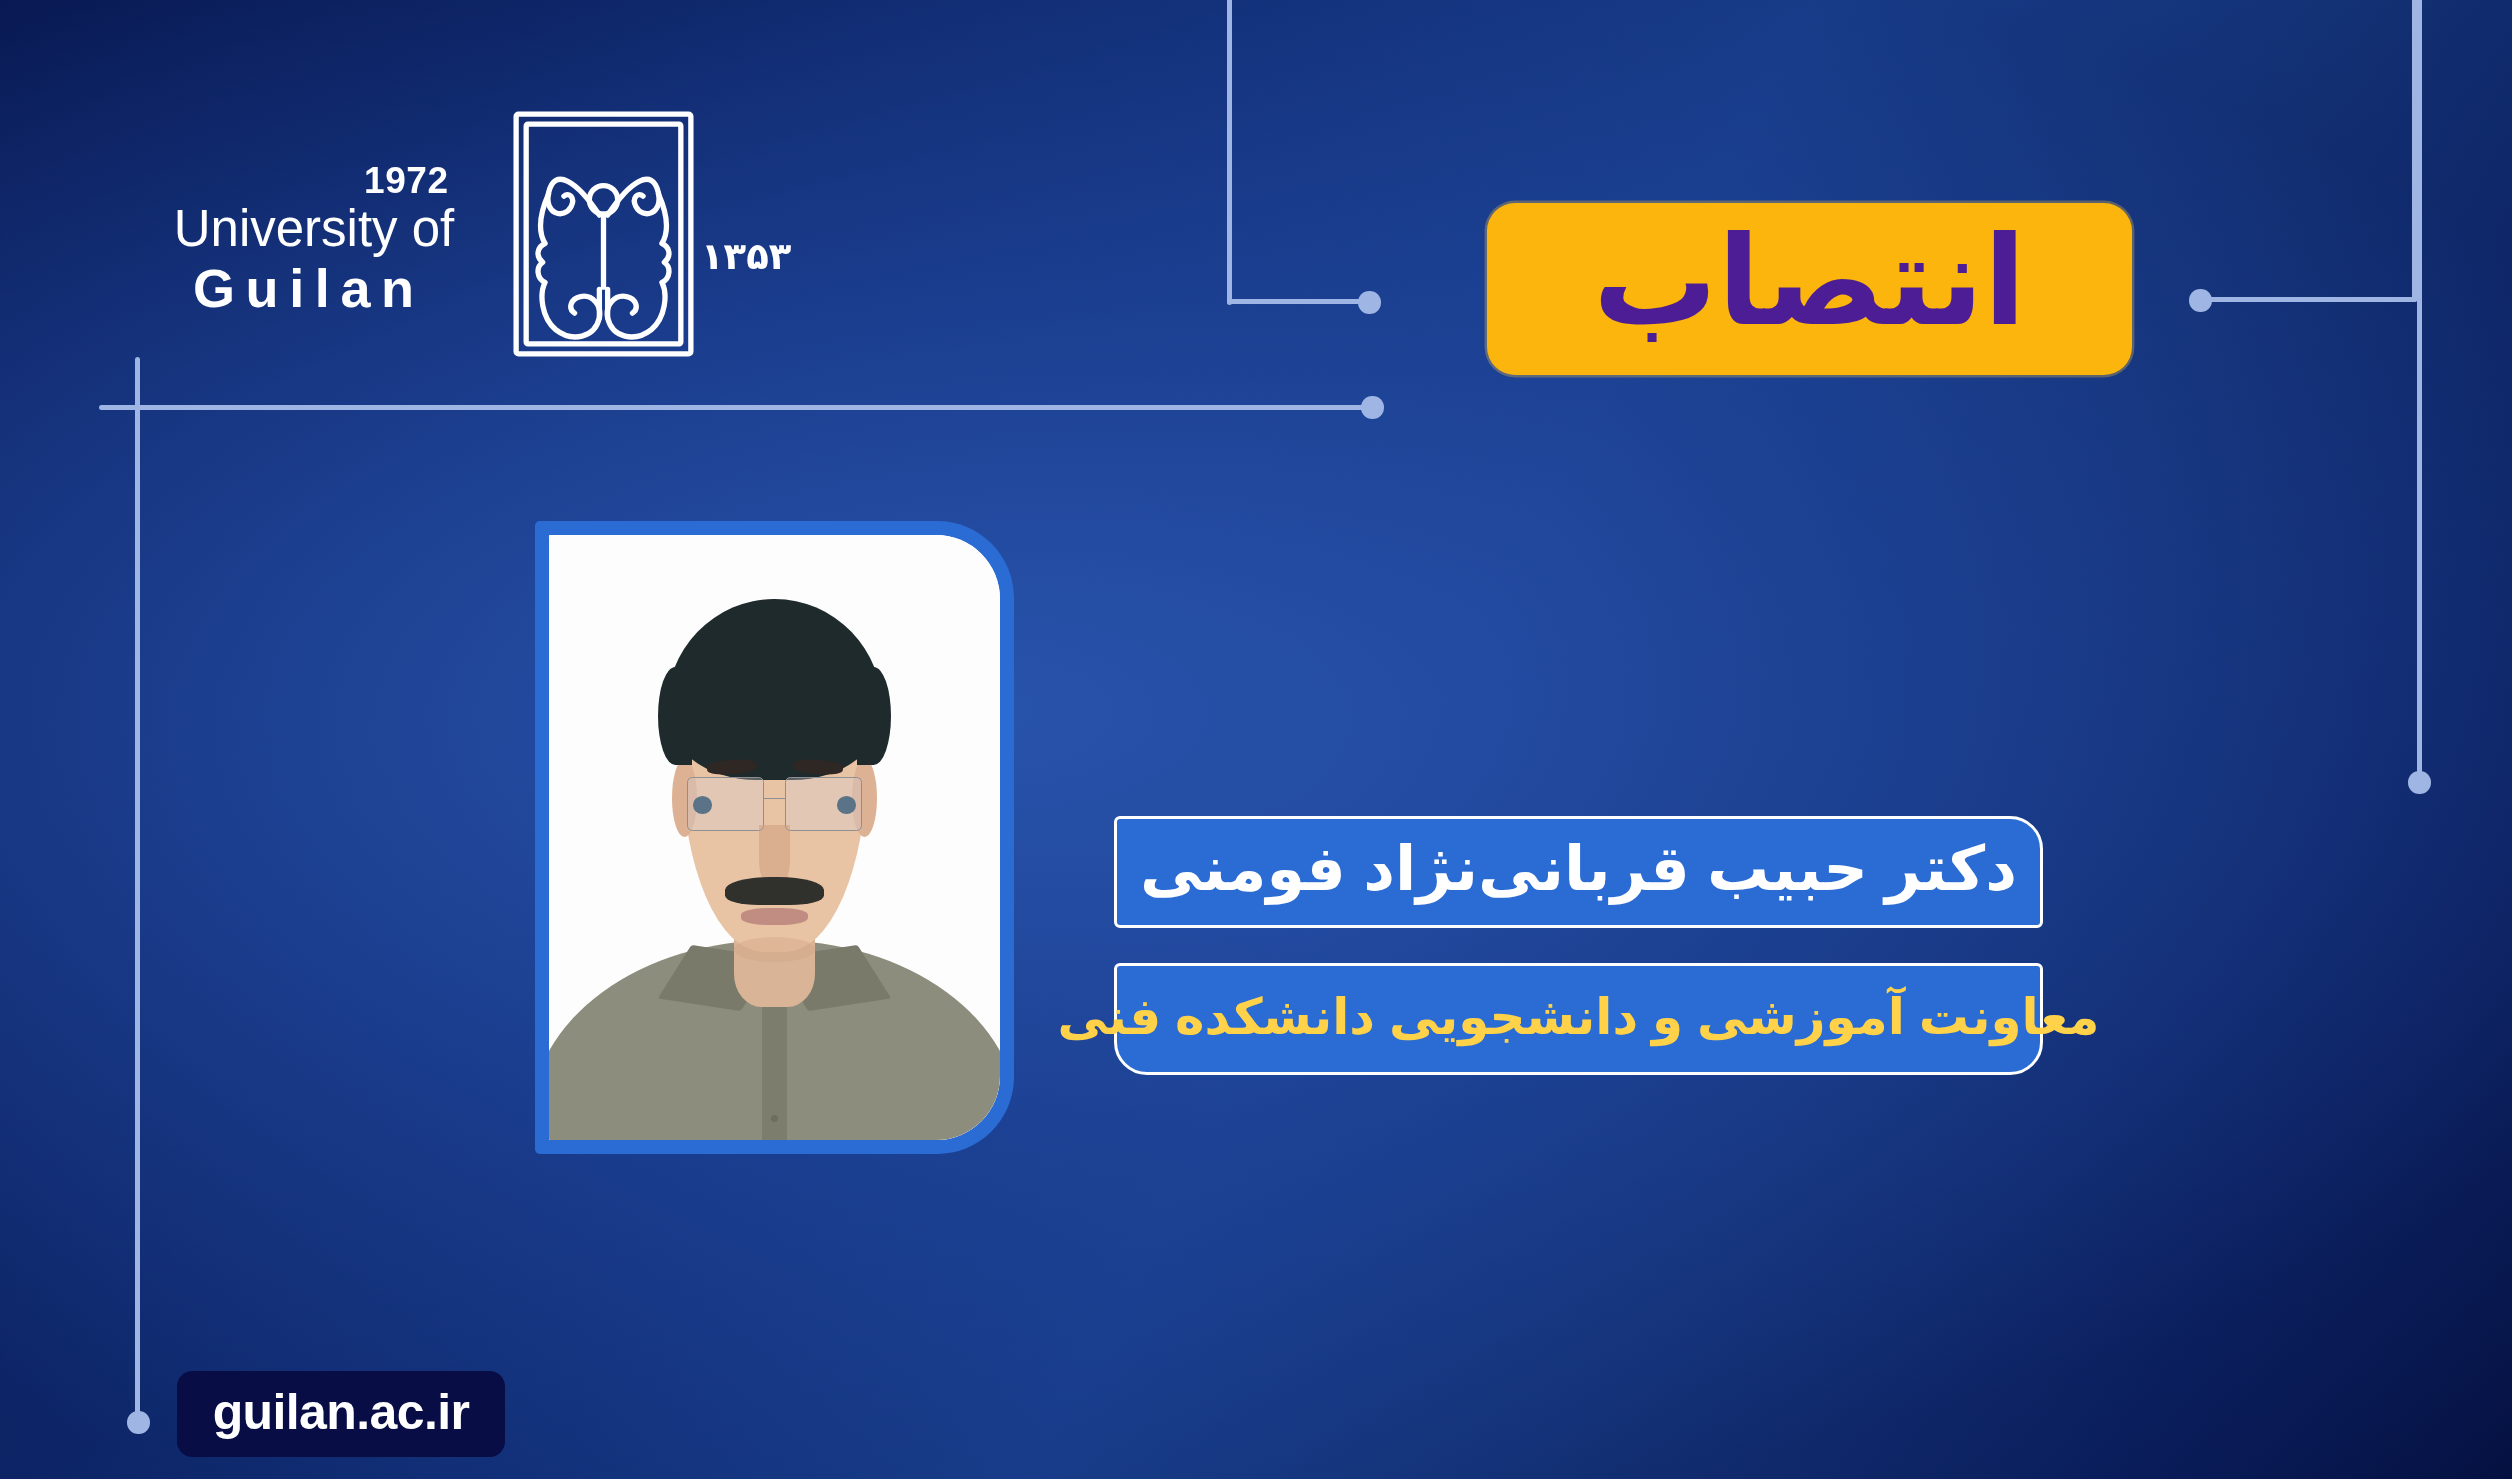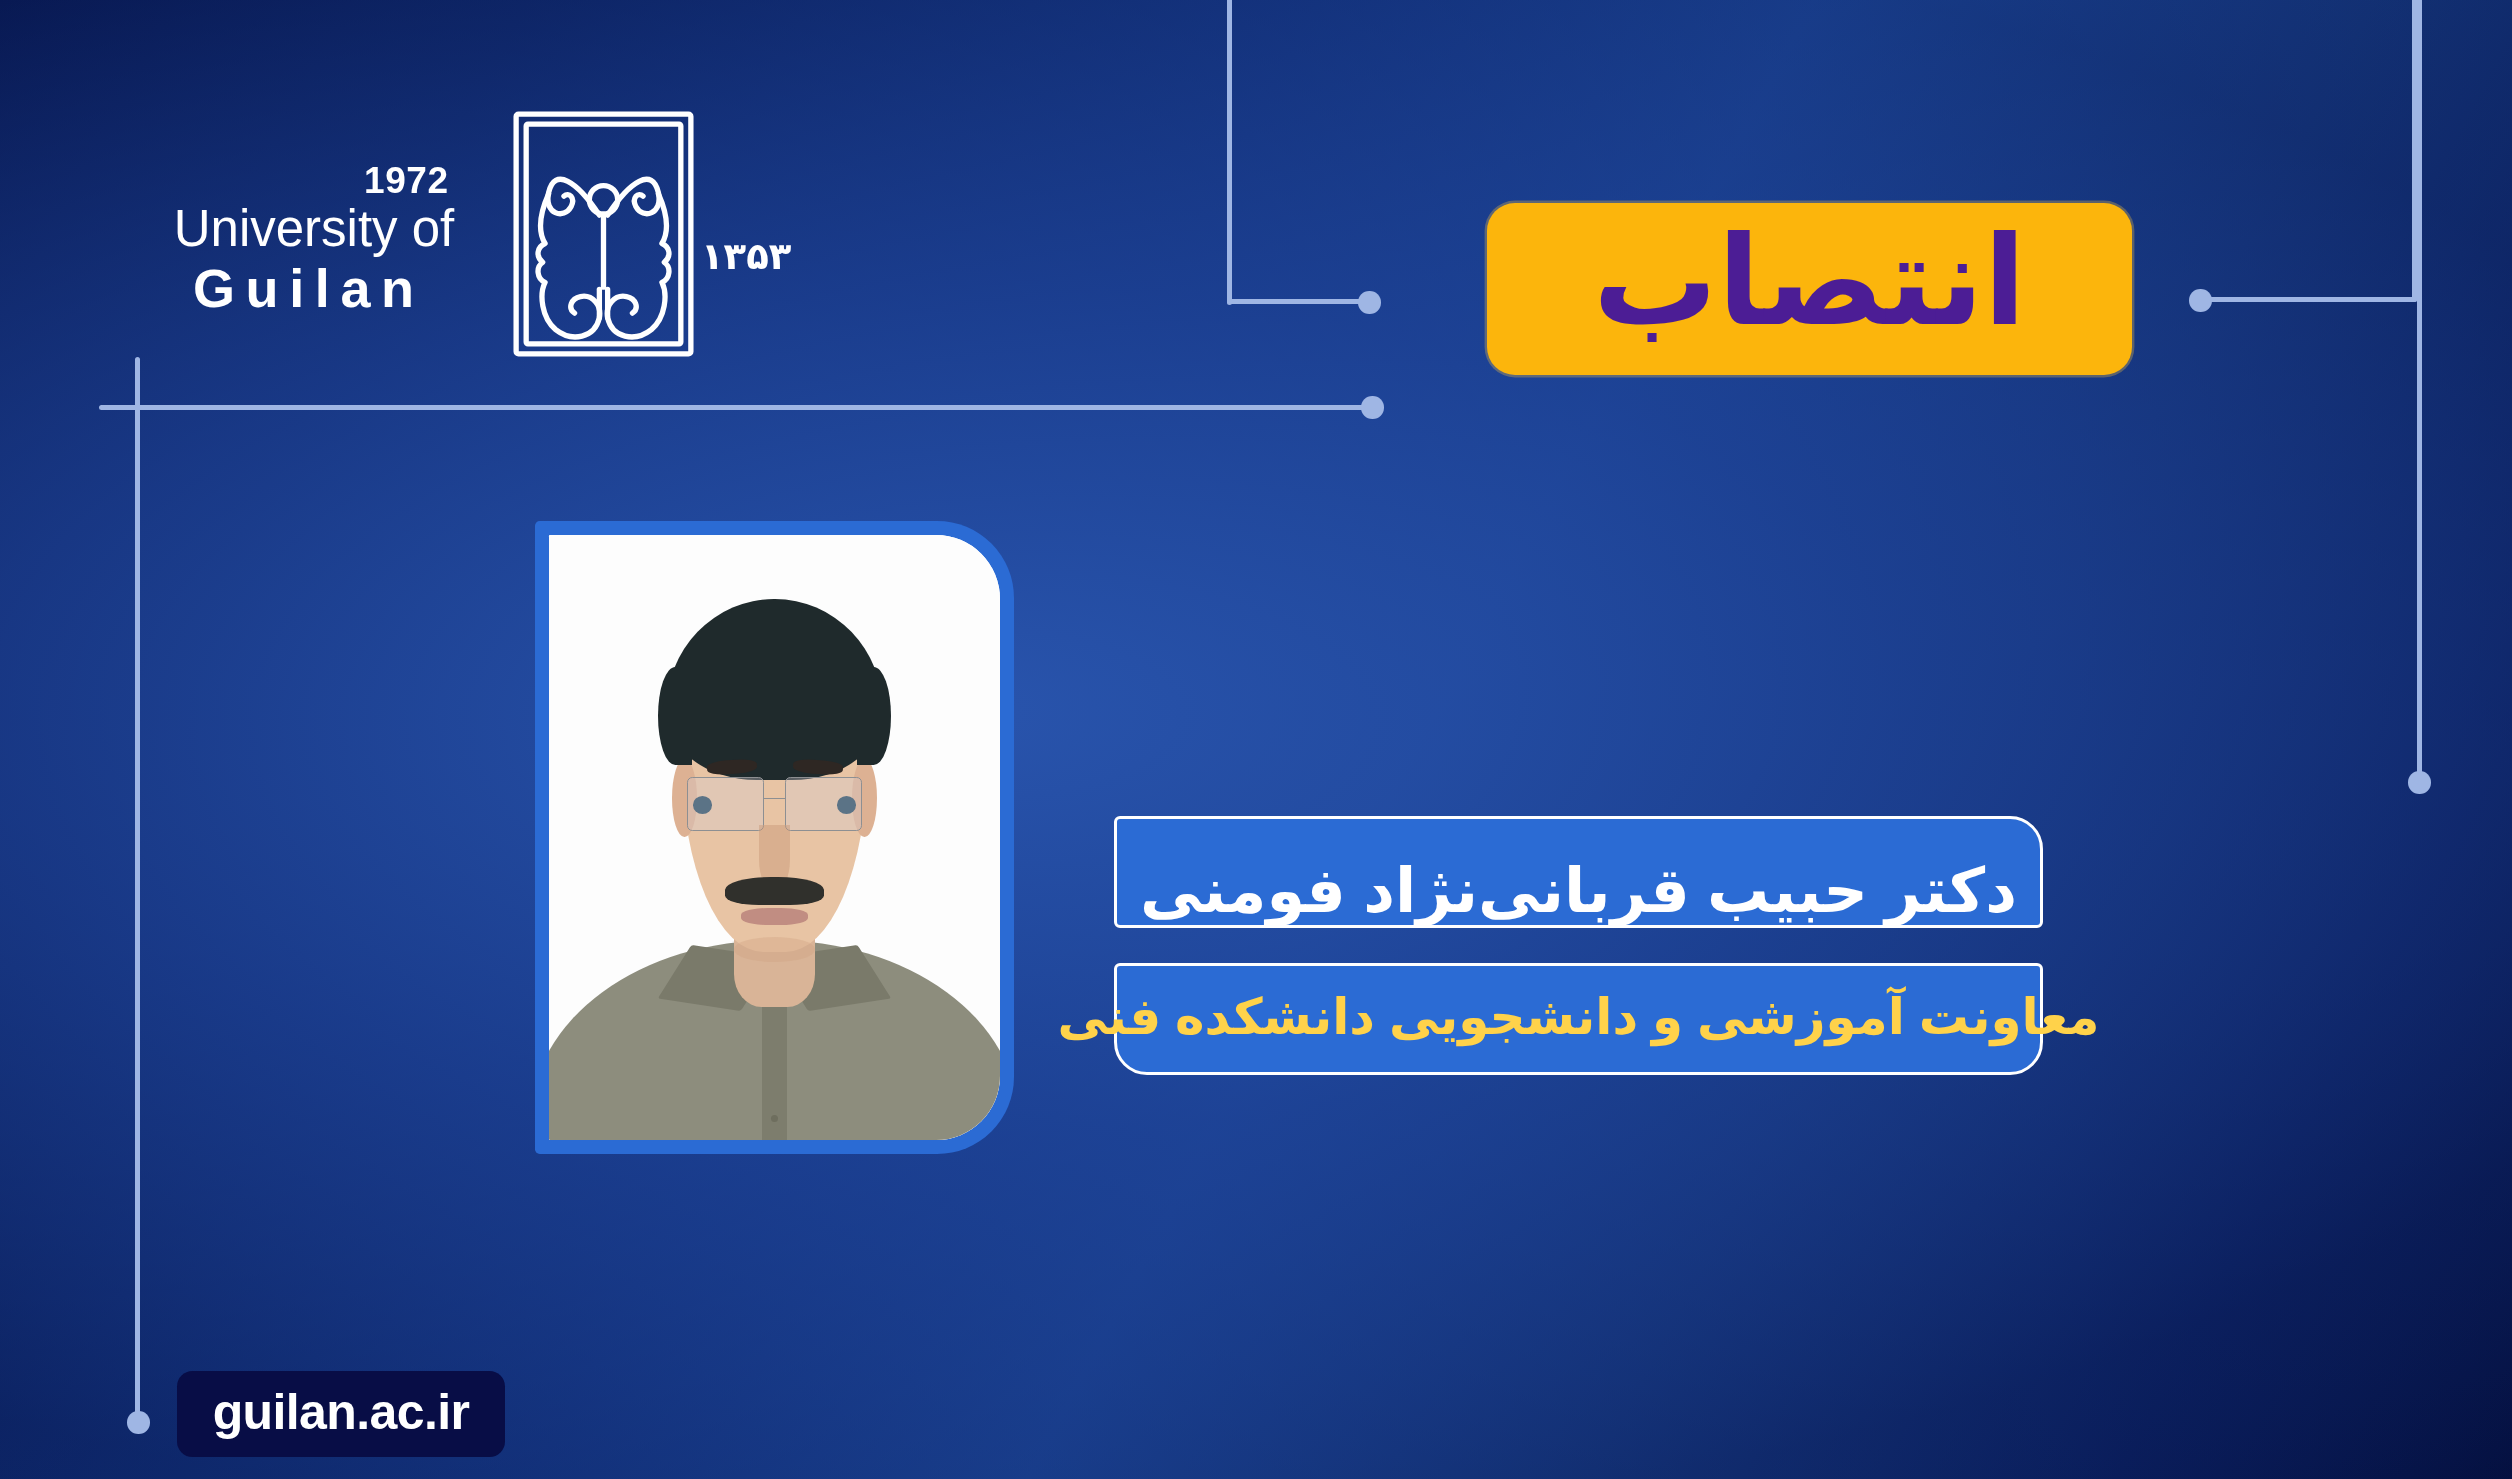--- a/index.html
+++ b/index.html
@@ -73,21 +73,21 @@
   .p-mous{position:absolute;left:39%;top:56.5%;width:22%;height:4.6%;background:#30302c;border-radius:46% 46% 34% 34%;}
   .p-lip{position:absolute;left:42.5%;top:61.6%;width:15%;height:2.9%;background:#c18d82;border-radius:40%;}
   .p-chin{position:absolute;left:41%;top:66.5%;width:18%;height:4%;background:rgba(205,160,128,.35);border-radius:50%;}
   .p-btn{position:absolute;left:49.2%;bottom:3.0%;width:1.6%;height:1.2%;background:#6e6e5e;border-radius:50%;}
 
   
   .name-banner{
     position:absolute;left:1114px;top:816px;width:929px;height:112px;
     background:#2B6BD4;border:3px solid #ffffff;
     border-radius:6px 33px 6px 6px;
-    display:flex;align-items:flex-end;justify-content:center;
+    display:flex;align-items:center;justify-content:center;
   }
   .name-banner span{color:#ffffff;font-size:62px;font-weight:700;line-height:1;white-space:nowrap;transform:translateY(-3.5px);}
 
   .title-banner{
     position:absolute;left:1114px;top:963px;width:929px;height:112px;
     background:#2B6BD4;border:3px solid #ffffff;
     border-radius:6px 6px 33px 33px;
     display:flex;align-items:center;justify-content:center;
   }
   .title-banner span{color:#FFD24A;font-size:50px;font-weight:700;line-height:1;white-space:nowrap;transform:translateY(-2.4px);}

